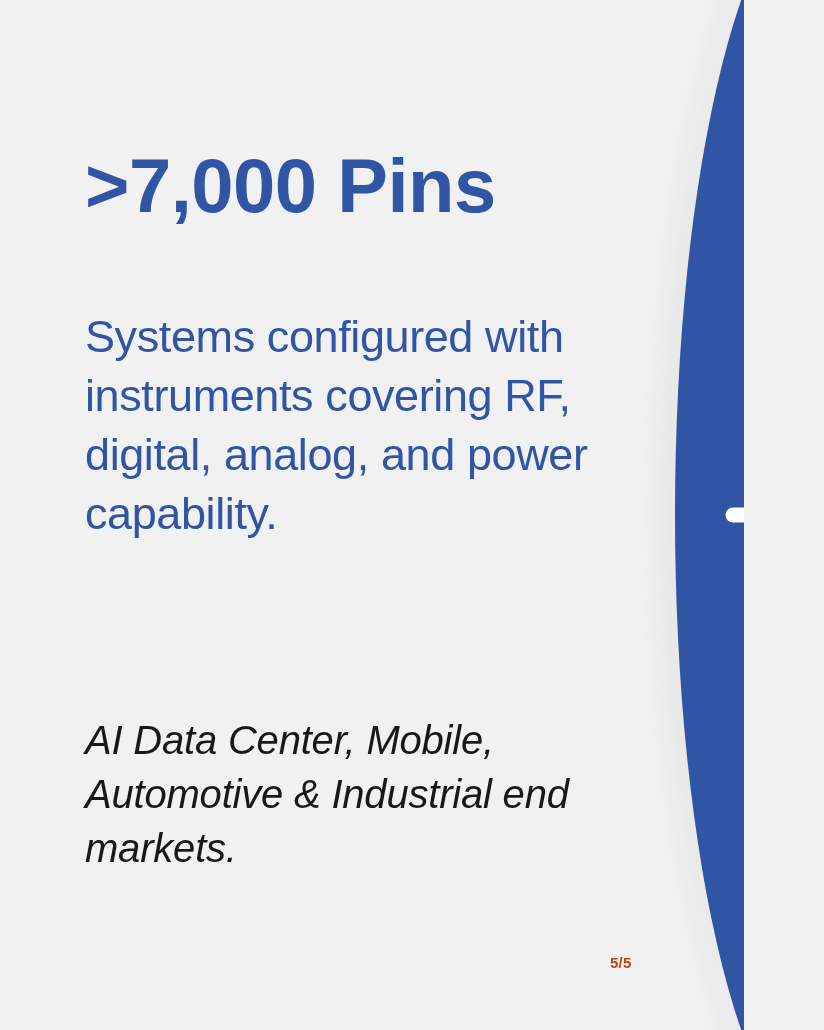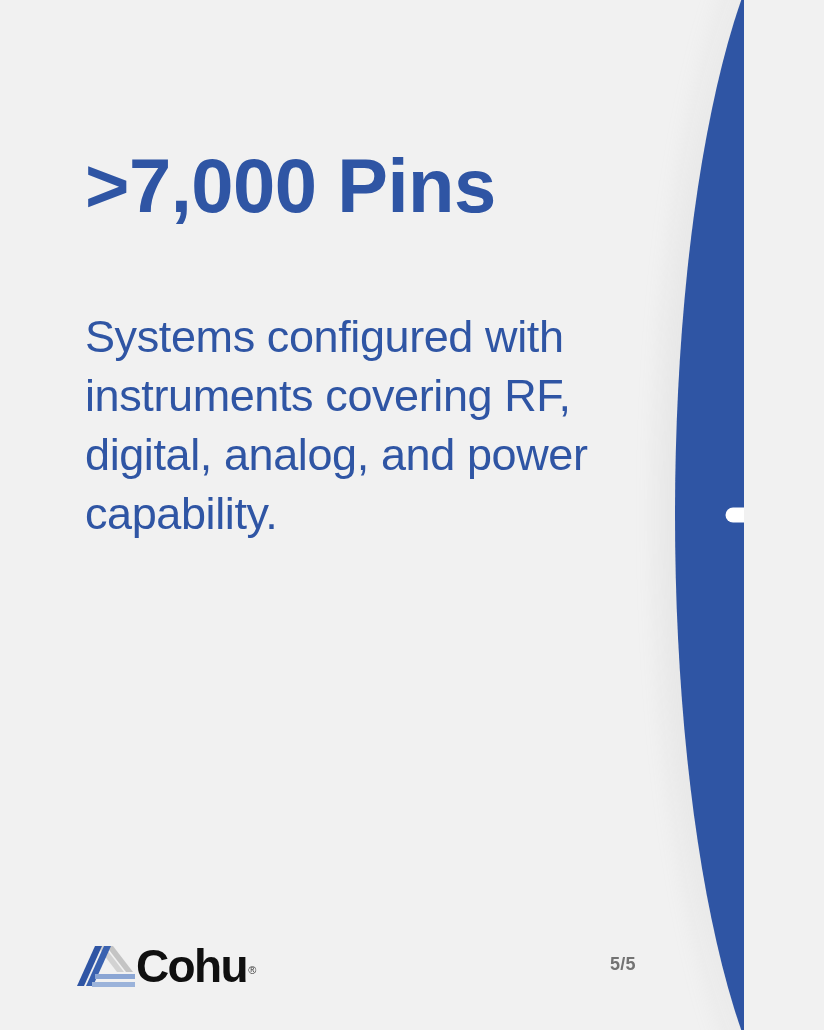--- a/index.html
+++ b/index.html
@@ -133,23 +133,23 @@
     top: 4px;
     left: 1px;
     color: #3a3a3a;
     letter-spacing: 0;
   }
 
   .page-indicator {
     position: absolute;
     left: 610px;
     top: 954px;
-    font-size: 18px;
+    font-size: 15px;
     font-weight: bold;
-    color: #737373;
+    color: #c2410c;
     letter-spacing: 0.2px;
   }
 </style>
 </head>
 <body>
 
 <div class="slide">
 
   <div class="ellipse-shadow"></div>
   <div class="blue-ellipse"></div>
@@ -159,32 +159,19 @@
       <line x1="9" y1="23" x2="76" y2="23" stroke="#ffffff" stroke-width="15" stroke-linecap="round"></line>
       <polyline points="61,7 78,23 61,39" fill="none" stroke="#ffffff" stroke-width="15" stroke-linecap="round" stroke-linejoin="round"></polyline>
     </svg>
   </div>
 
   <div class="content">
     <h1 class="headline">&gt;7,000 Pins</h1>
 
     <p class="subhead">Systems configured with instruments covering RF, digital, analog, and power capability.</p>
 
+    <p class="markets">AI Data Center, Mobile, Automotive &amp; Industrial end markets.</p>
   </div>
 
-  <div class="footer-logo">
-    <svg class="logo-mark" viewBox="0 0 62 44">
-
-      <polygon points="30,2 37,2 57,28 50,28" fill="#c4c4c4"></polygon>
-      <polygon points="21,2 28,2 48,28 41,28" fill="#d2d2d2"></polygon>
-
-      <polygon points="19,2 26,2 8,42 1,42" fill="#2f55a4"></polygon>
-      <polygon points="28,2 35,2 17,42 10,42" fill="#3a62b0"></polygon>
-
-      <rect x="19" y="30" width="40" height="5" fill="#8ba6d4"></rect>
-      <rect x="16" y="38" width="43" height="5" fill="#9bb3da"></rect>
-    </svg>
-    <span class="logo-word"><span>Cohu</span><span class="logo-reg">®</span></span>
-  </div>
 
   <div class="page-indicator">5/5</div>
 
 </div>
 
 </body></html>

